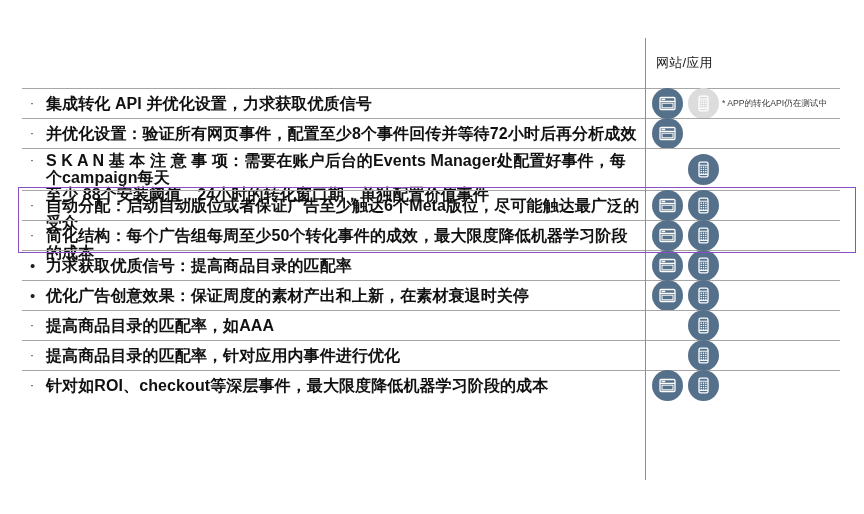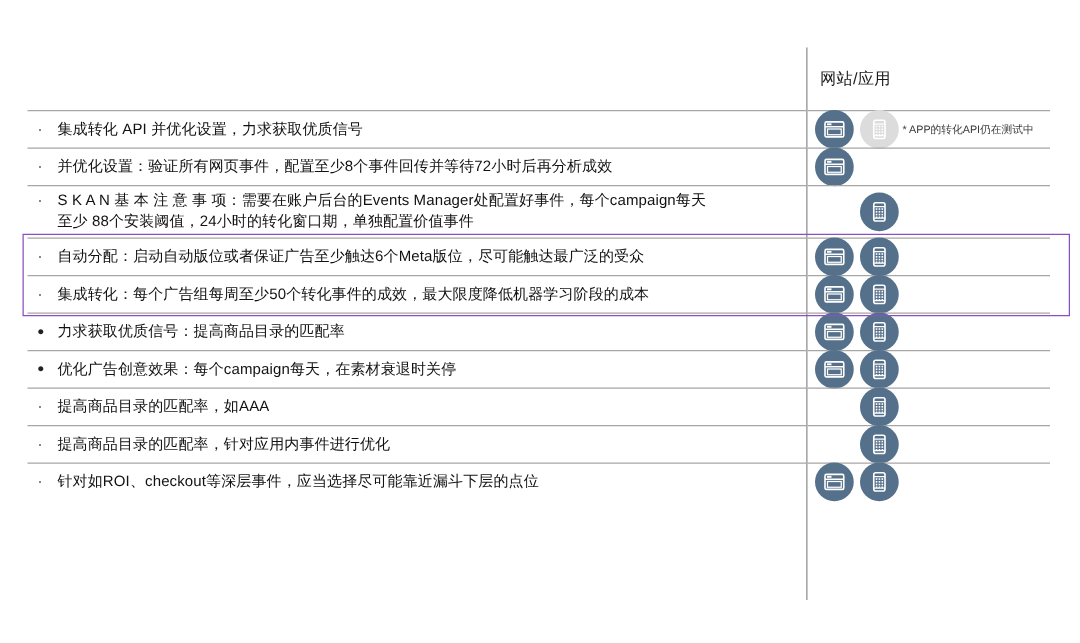--- a/index.html
+++ b/index.html
@@ -81,23 +81,23 @@
     flex: 0 0 auto;
     width: 16px;
     font-size: 12px;
     line-height: 17px;
     color: #222;
     text-align: left;
   }
   .bullet.strong { font-size: 15px; line-height: 17px; }
   .txt {
     flex: 1 1 auto;
-    font-size: 12px;
+    font-size: 16px;
     line-height: 17px;
-    font-weight: normal;
+    font-weight: bold;
     color: #111111;
     letter-spacing: 0.1px;
     white-space: pre-line;
   }
 
   .cell-icons {
     position: absolute;
     left: 652px;
     display: flex;
     align-items: center;
@@ -264,21 +264,21 @@
             <rect x="12.6" y="19.2" width="1.3" height="1.3" fill="#ffffff"></rect>
             <rect x="14.899999999999999" y="19.2" width="1.3" height="1.3" fill="#ffffff"></rect>
             <rect x="17.2" y="19.2" width="1.3" height="1.3" fill="#ffffff"></rect>
           </svg>
         </span>
       </div>
       <div class="rule-left" style="top: 132px;"></div>
       <div class="rule-right" style="top: 132px;"></div>
       <div class="cell-text" style="top: 138.5px;">
         <span class="bullet">·</span>
-        <span class="txt">集成转化：每个广告组每周至少50个转化事件的成效，最大限度降低机器学习阶段的成本</span>
+        <span class="txt">简化结构：每个广告组每周至少50个转化事件的成效，最大限度降低机器学习阶段的成本</span>
       </div>
       <div class="cell-icons" style="top: 131.5px;">
         <span class="ic web">
           <svg width="31" height="31" viewBox="0 0 31 31" aria-hidden="true">
             <rect x="8" y="9.5" width="15" height="12" rx="1.2" fill="none" stroke="#ffffff" stroke-width="1.3"></rect>
             <line x1="8" y1="13.4" x2="23" y2="13.4" stroke="#ffffff" stroke-width="1.3"></line>
             <rect x="9.6" y="10.7" width="3.6" height="1.5" fill="#ffffff"></rect>
             <rect x="10" y="15.2" width="11" height="4.6" fill="none" stroke="#ffffff" stroke-width="1"></rect>
           </svg>
         </span>
@@ -334,21 +334,21 @@
             <rect x="12.6" y="19.2" width="1.3" height="1.3" fill="#ffffff"></rect>
             <rect x="14.899999999999999" y="19.2" width="1.3" height="1.3" fill="#ffffff"></rect>
             <rect x="17.2" y="19.2" width="1.3" height="1.3" fill="#ffffff"></rect>
           </svg>
         </span>
       </div>
       <div class="rule-left" style="top: 192px;"></div>
       <div class="rule-right" style="top: 192px;"></div>
       <div class="cell-text" style="top: 198.5px;">
         <span class="bullet strong">•</span>
-        <span class="txt">优化广告创意效果：每个campaign每天，在素材衰退时关停</span>
+        <span class="txt">优化广告创意效果：保证周度的素材产出和上新，在素材衰退时关停</span>
       </div>
       <div class="cell-icons" style="top: 191.5px;">
         <span class="ic web">
           <svg width="31" height="31" viewBox="0 0 31 31" aria-hidden="true">
             <rect x="8" y="9.5" width="15" height="12" rx="1.2" fill="none" stroke="#ffffff" stroke-width="1.3"></rect>
             <line x1="8" y1="13.4" x2="23" y2="13.4" stroke="#ffffff" stroke-width="1.3"></line>
             <rect x="9.6" y="10.7" width="3.6" height="1.5" fill="#ffffff"></rect>
             <rect x="10" y="15.2" width="11" height="4.6" fill="none" stroke="#ffffff" stroke-width="1"></rect>
           </svg>
         </span>
@@ -425,21 +425,21 @@
             <rect x="12.6" y="19.2" width="1.3" height="1.3" fill="#ffffff"></rect>
             <rect x="14.899999999999999" y="19.2" width="1.3" height="1.3" fill="#ffffff"></rect>
             <rect x="17.2" y="19.2" width="1.3" height="1.3" fill="#ffffff"></rect>
           </svg>
         </span>
       </div>
       <div class="rule-left" style="top: 282px;"></div>
       <div class="rule-right" style="top: 282px;"></div>
       <div class="cell-text" style="top: 288.5px;">
         <span class="bullet">·</span>
-        <span class="txt">针对如ROI、checkout等深层事件，应当选择尽可能靠近漏斗下层的点位</span>
+        <span class="txt">针对如ROI、checkout等深层事件，最大限度降低机器学习阶段的成本</span>
       </div>
       <div class="cell-icons" style="top: 281.5px;">
         <span class="ic web">
           <svg width="31" height="31" viewBox="0 0 31 31" aria-hidden="true">
             <rect x="8" y="9.5" width="15" height="12" rx="1.2" fill="none" stroke="#ffffff" stroke-width="1.3"></rect>
             <line x1="8" y1="13.4" x2="23" y2="13.4" stroke="#ffffff" stroke-width="1.3"></line>
             <rect x="9.6" y="10.7" width="3.6" height="1.5" fill="#ffffff"></rect>
             <rect x="10" y="15.2" width="11" height="4.6" fill="none" stroke="#ffffff" stroke-width="1"></rect>
           </svg>
         </span>

